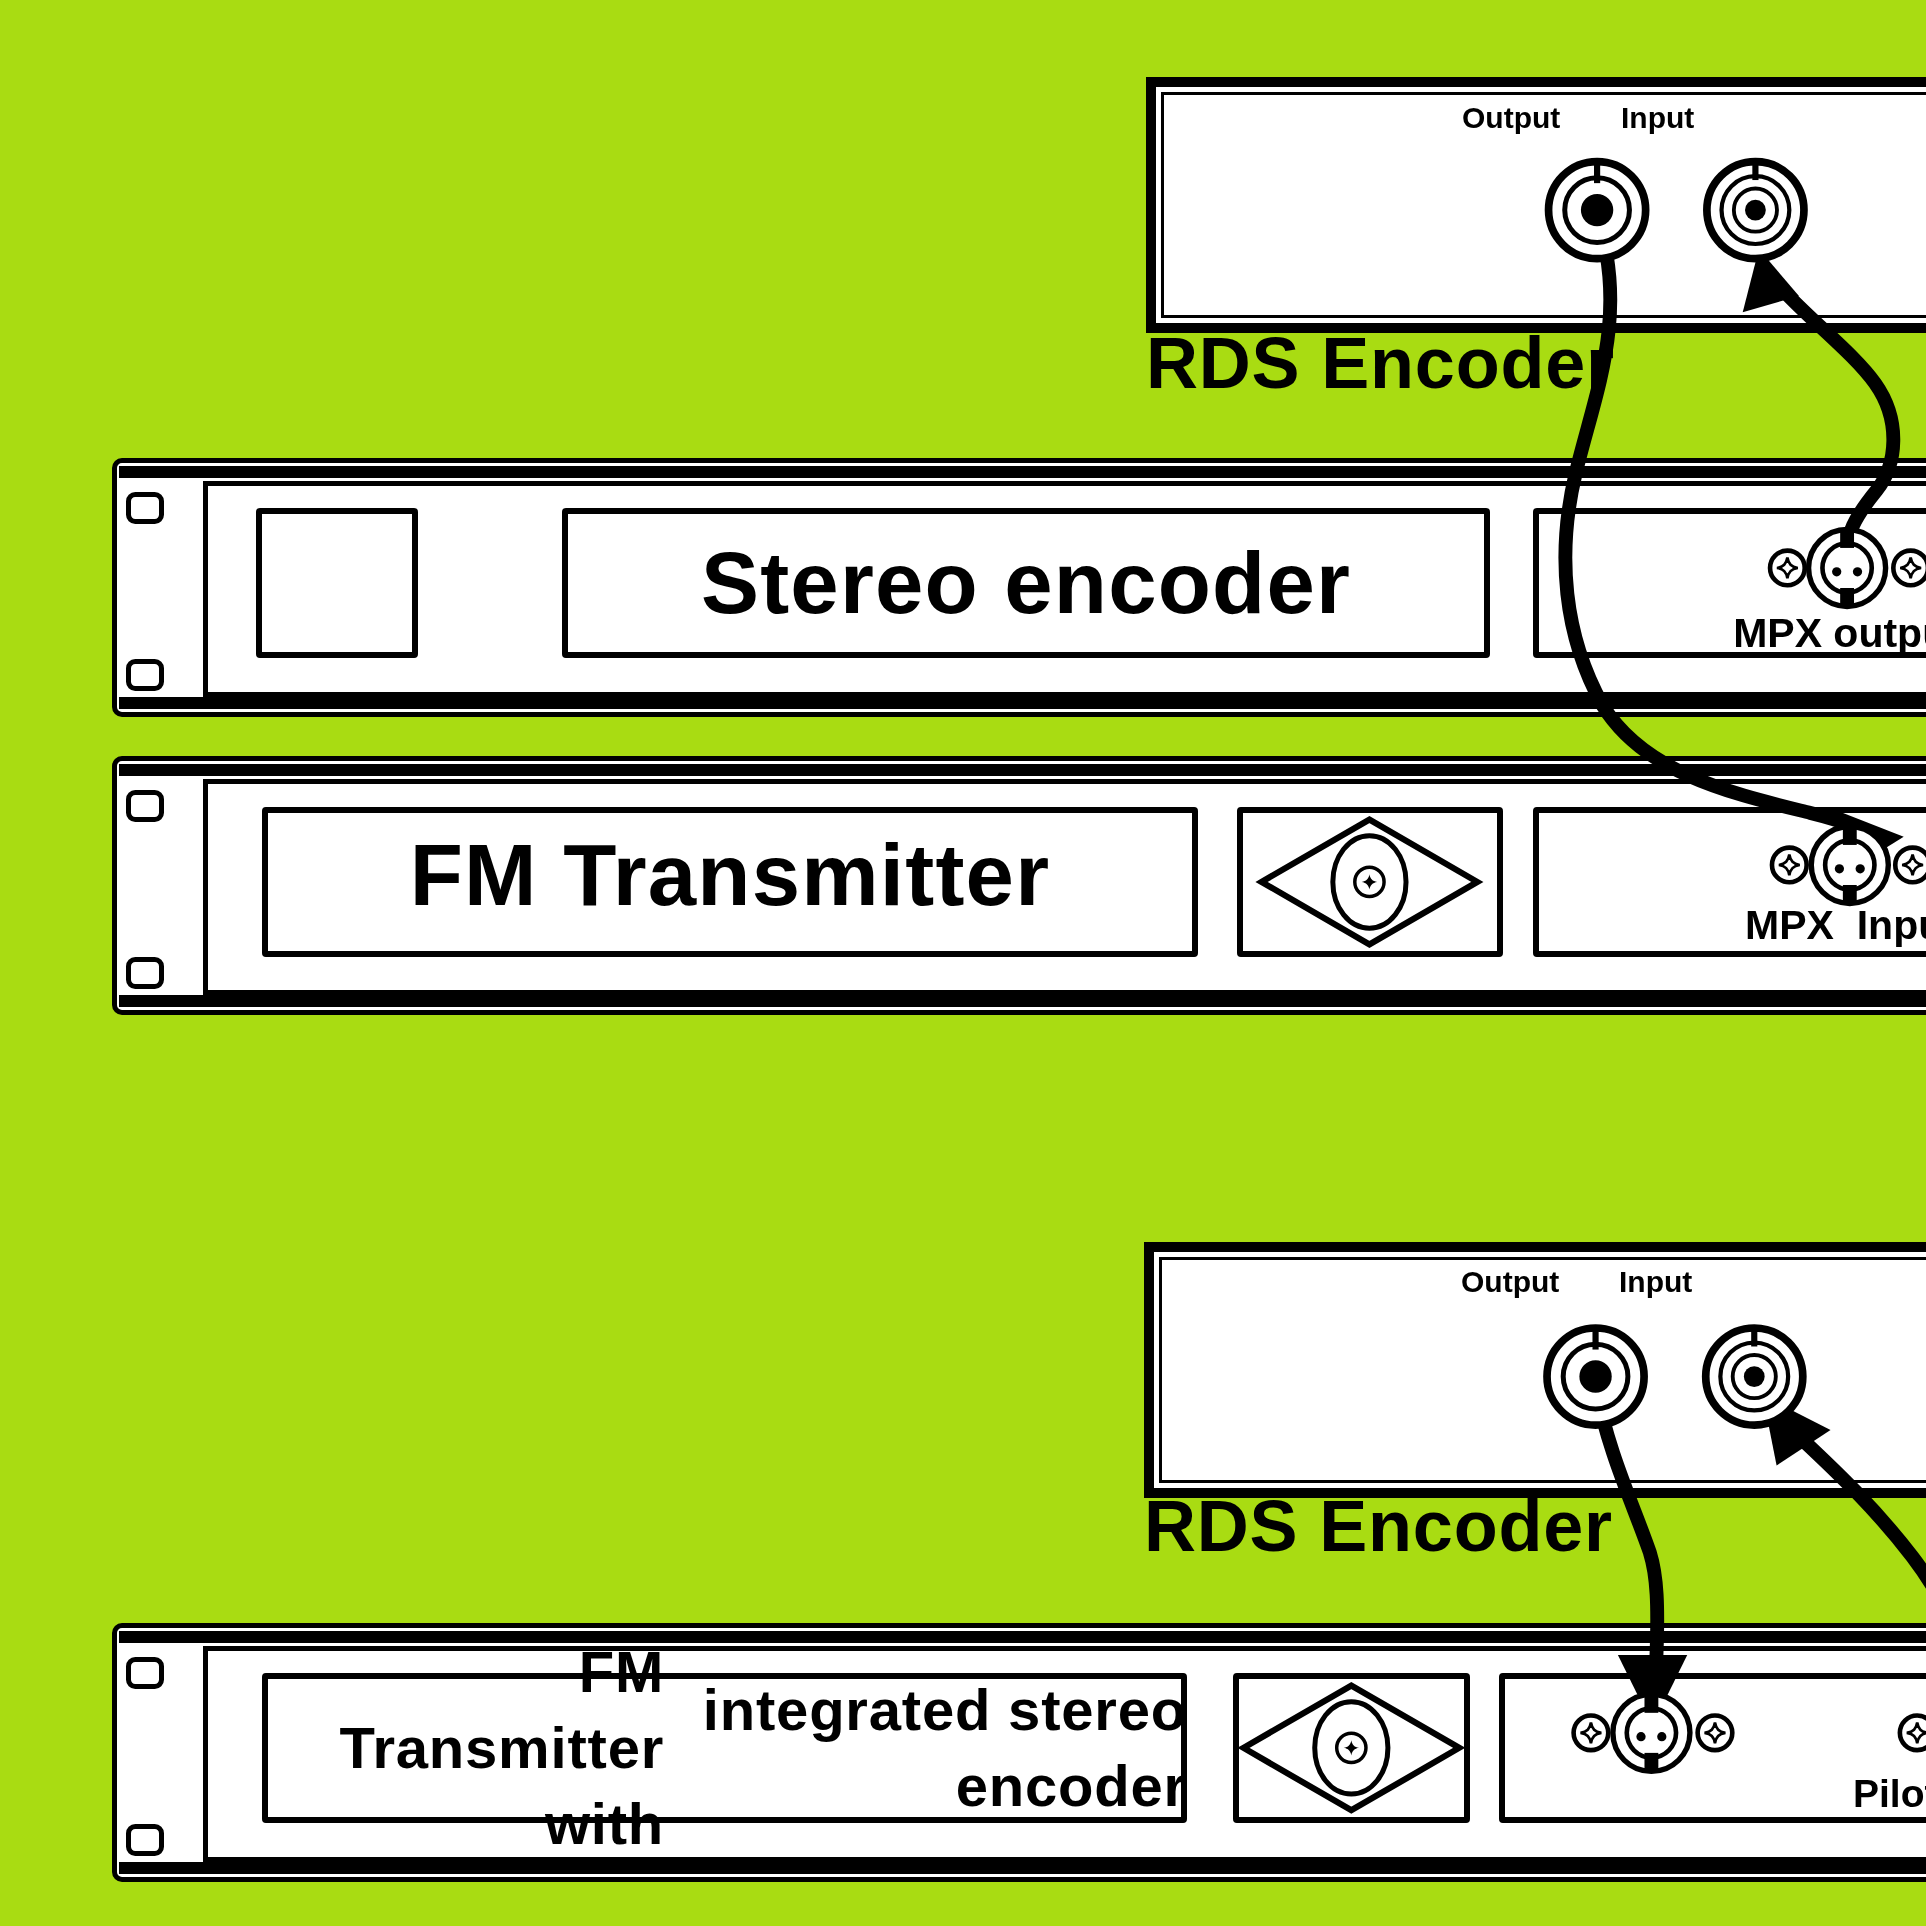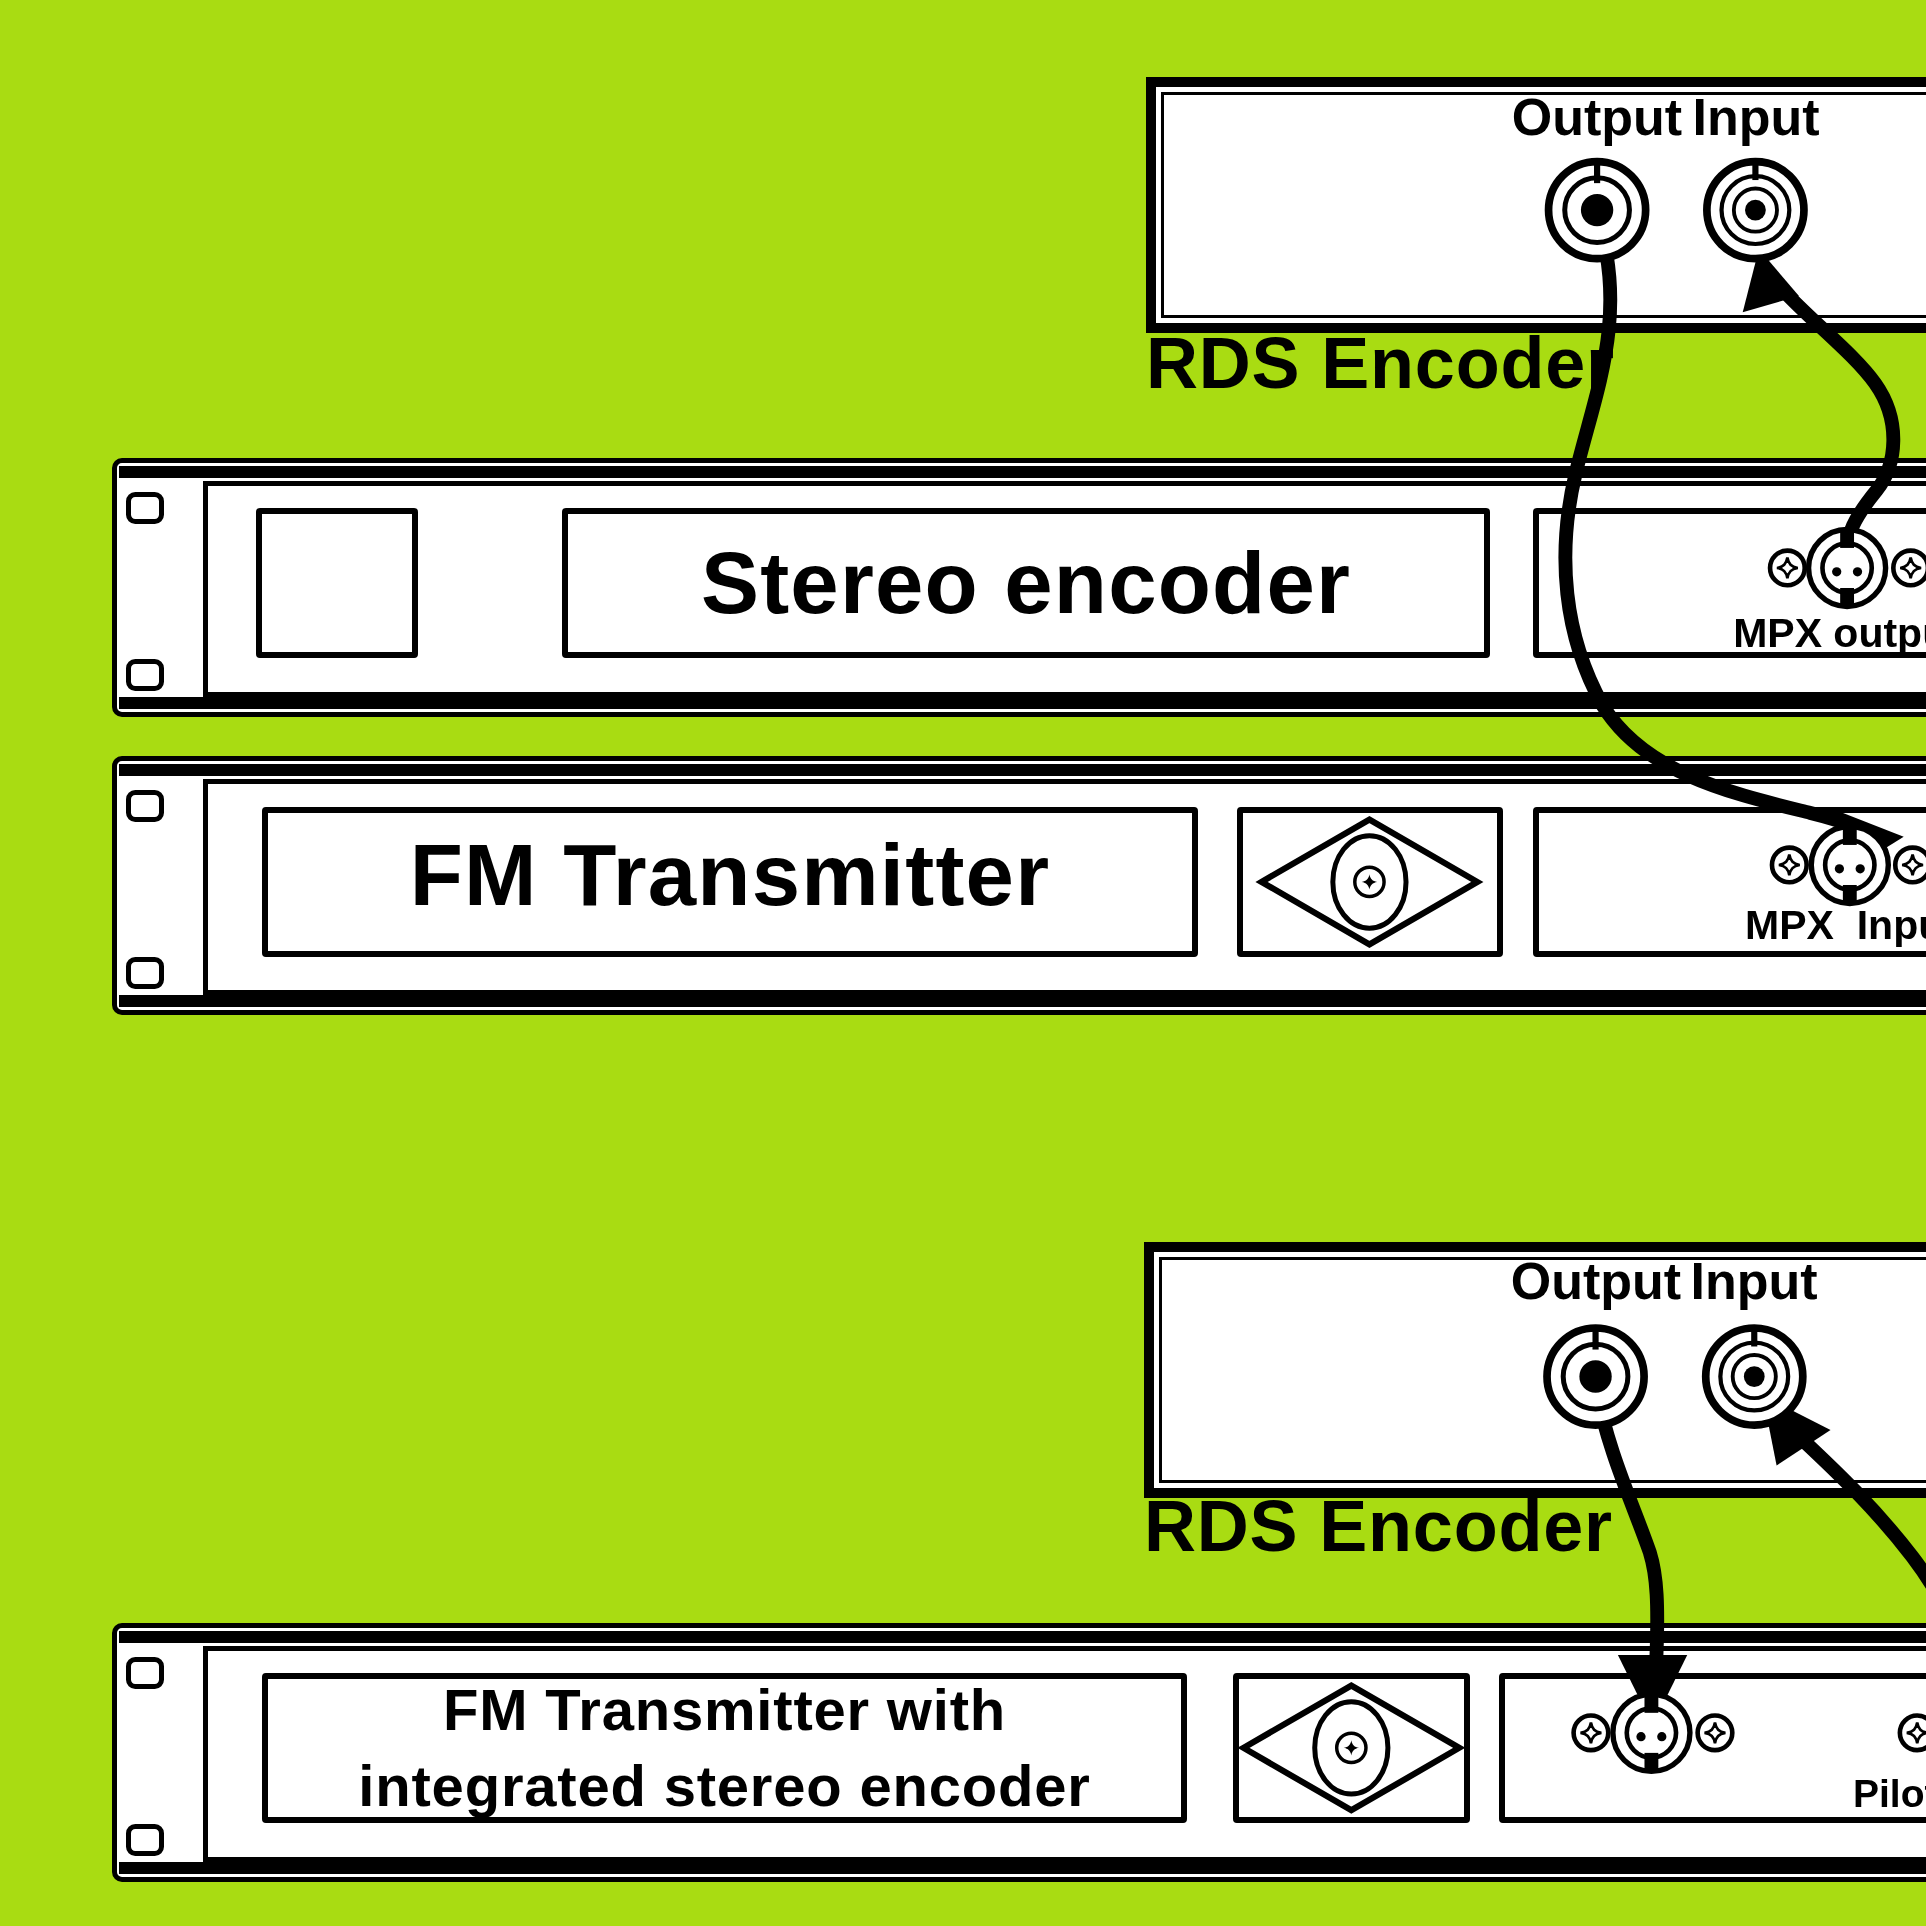--- a/index.html
+++ b/index.html
@@ -7,41 +7,41 @@
   #canvas{
     position:relative;width:2626px;height:1973px;background:var(--bg);
     font-family:"Liberation Sans",sans-serif;font-weight:bold;color:var(--ink);
     overflow:hidden;
   }
 
   
   .rds-box{position:absolute;width:832px;height:236px;background:var(--panel);
     border:10px solid var(--ink);box-sizing:content-box}
   .rds-inner-line{position:absolute;inset:4.6px;border:3.1px solid var(--ink)}
-  .port-label{position:absolute;width:270px;text-align:center;font-size:52px;line-height:43px}
+  .port-label{position:absolute;width:270px;font-size:30px;line-height:43px}
 
   .caption{position:absolute;font-size:72px;letter-spacing:0.8px;line-height:73px}
 
   
   .rack{position:absolute;width:2442px;height:259px;background:var(--panel);
     border:5px solid var(--ink);border-radius:10px;box-sizing:border-box}
   .band{position:absolute;left:2.3px;right:2.3px;height:12.3px;background:var(--ink)}
   .band.top{top:3.1px}
   .band.bottom{bottom:3.1px}
   .inner-panel{position:absolute;left:86px;top:17.7px;width:2271px;height:216px;
     border:5px solid var(--ink);box-sizing:border-box}
   .slot{position:absolute;width:38px;height:32px;border:5px solid var(--ink);
     border-radius:9.2px;background:var(--panel);box-sizing:border-box}
 
   
   .module{position:absolute;background:var(--panel);border:6.5px solid var(--ink);
     box-sizing:border-box;border-radius:3.9px}
   .rack-title{position:absolute;display:flex;align-items:center;justify-content:center;
     text-align:right;font-size:87px;letter-spacing:1.2px}
-  .rack-title.two-line{flex-direction:column;font-size:58px;line-height:76px;letter-spacing:0.8px}
+  .rack-title.two-line{flex-direction:row;font-size:58px;line-height:76px;letter-spacing:0.8px}
   .conn-label{position:absolute;text-align:center;font-size:41px;line-height:54px;white-space:pre}
 
   svg.overlay{position:absolute;left:0;top:0;pointer-events:none}
 </style>
 </head>
 <body>
 
 <div id="canvas">
 
   <div class="rds-box" style="left:1146px;top:77px">

